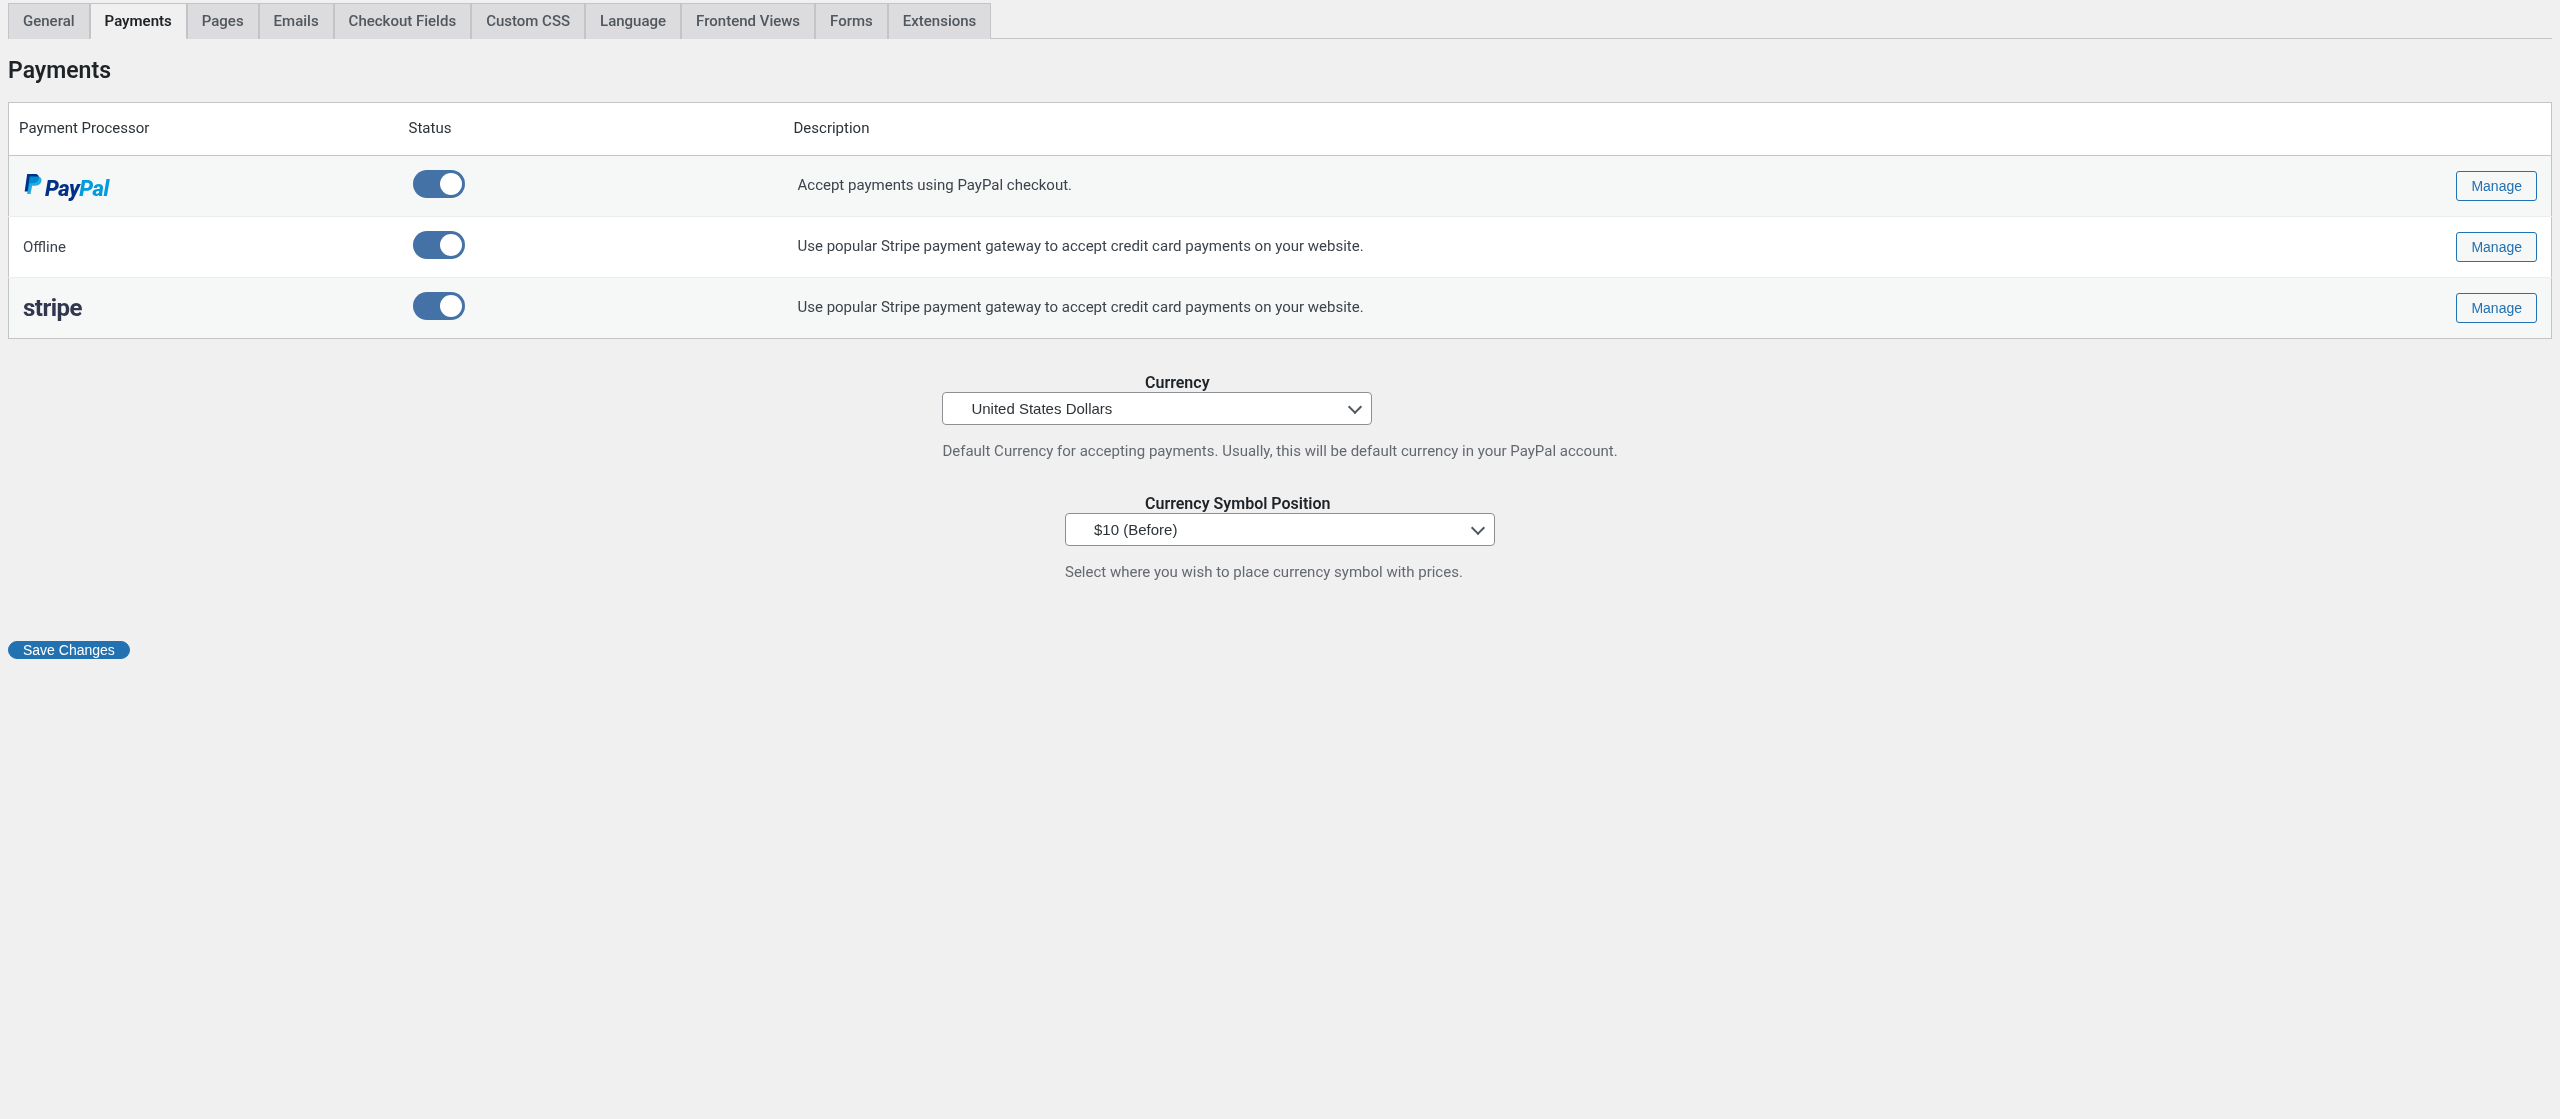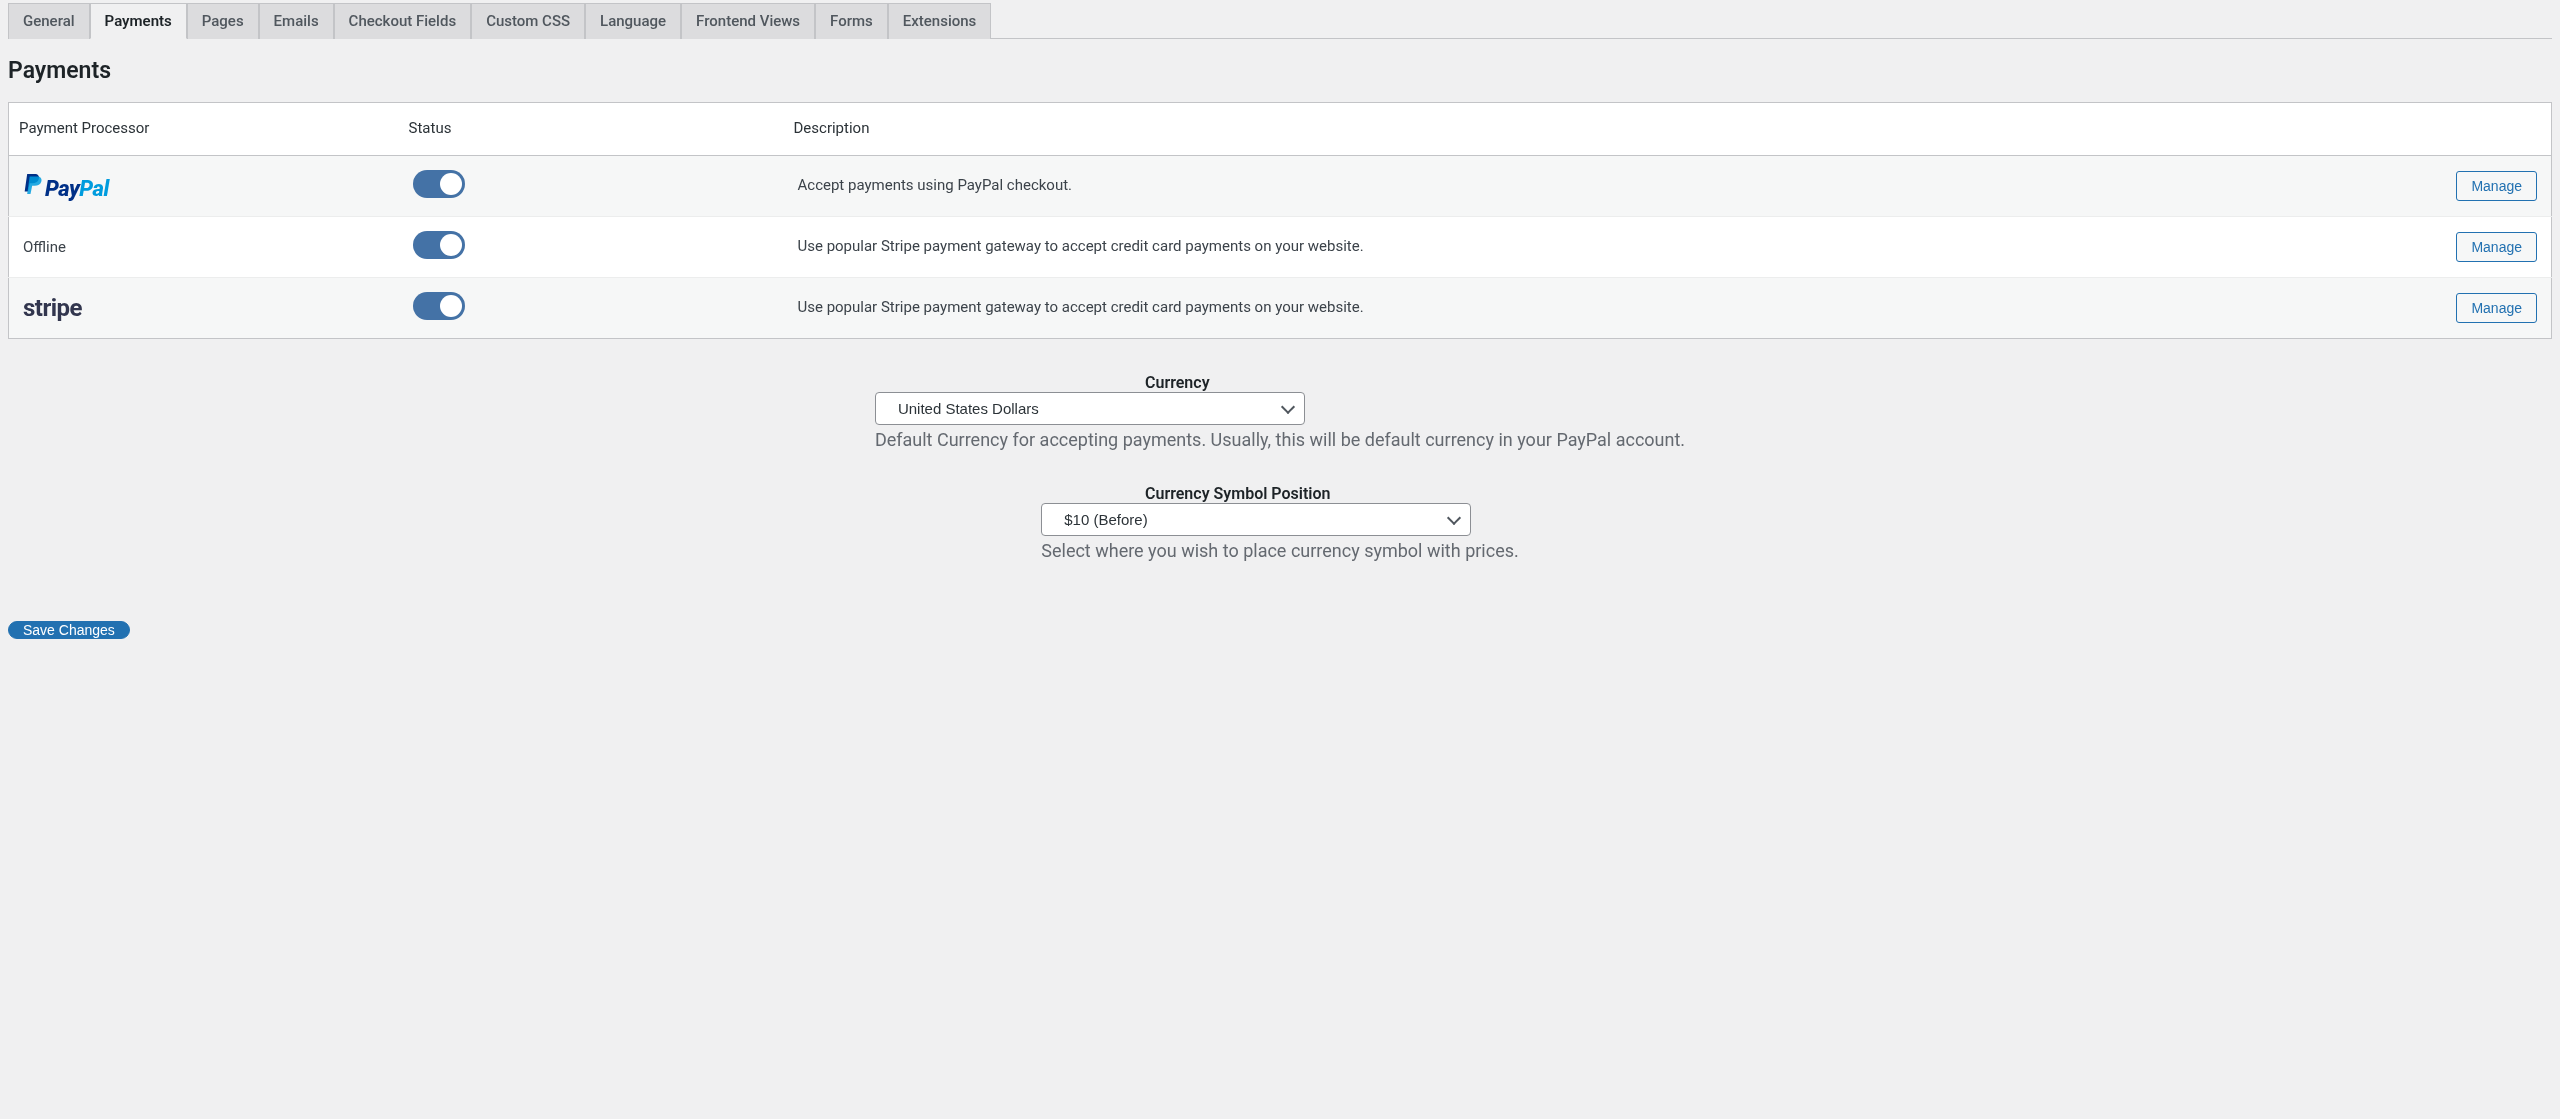--- a/index.html
+++ b/index.html
@@ -143,21 +143,21 @@
     }
     .form-field {
       flex: 1;
     }
     .select-wrap {
       position: relative;
       width: 430px;
     }
     .select-wrap select {
       width: 100%;
-      padding: 7px 34px 7px 22px;
+      padding: 7px 34px 7px 28px;
       font-size: 15px;
       border: 1px solid #8c8f94;
       border-radius: 4px;
       background: #fff;
       color: #2c3338;
       appearance: none;
       -webkit-appearance: none;
       cursor: pointer;
     }
     .select-wrap::after {
@@ -167,22 +167,22 @@
       top: 50%;
       width: 8px;
       height: 8px;
       border-right: 2px solid #50575e;
       border-bottom: 2px solid #50575e;
       transform: translateY(-70%) rotate(45deg);
       pointer-events: none;
     }
     .help-text {
       color: #646970;
-      font-size: 18px;
-      margin-top: 4px;
+      font-size: 15px;
+      margin-top: 17px;
     }
     .save-button {
       background: #2271b1;
       color: #fff;
       border: 1px solid #2271b1;
       font-size: 14px;
       padding: 0 14px;
       border-radius: 14px;
       cursor: pointer;
       margin-top: 60px;

